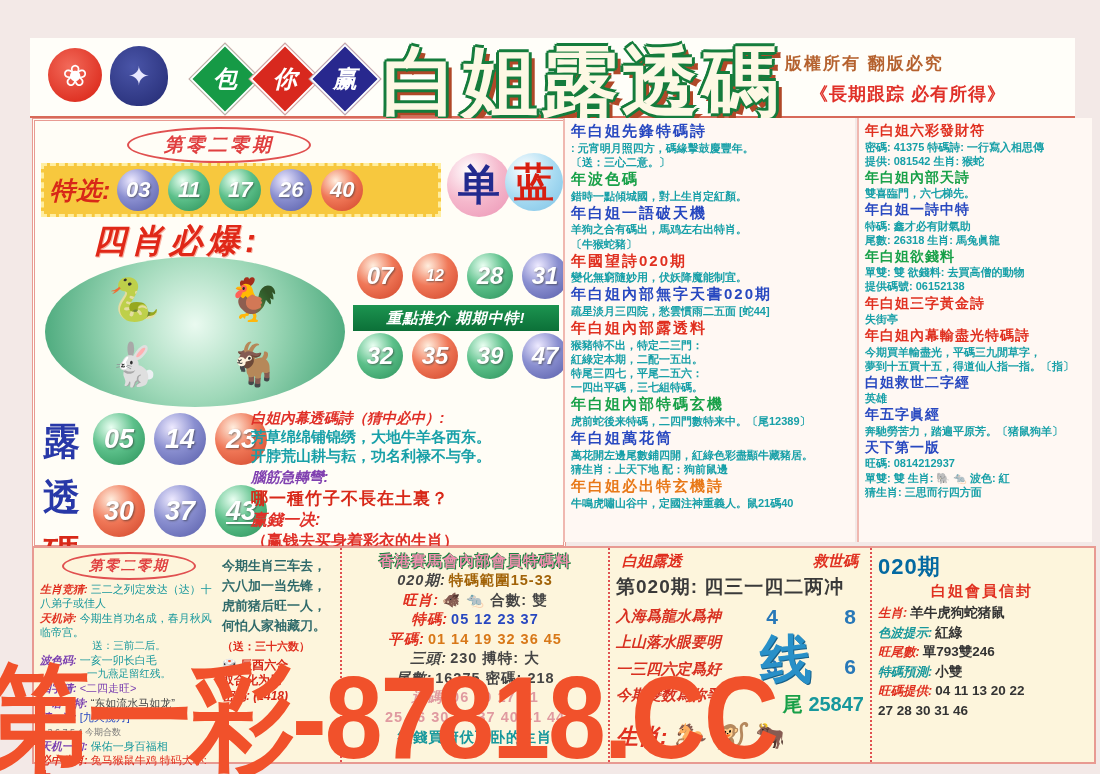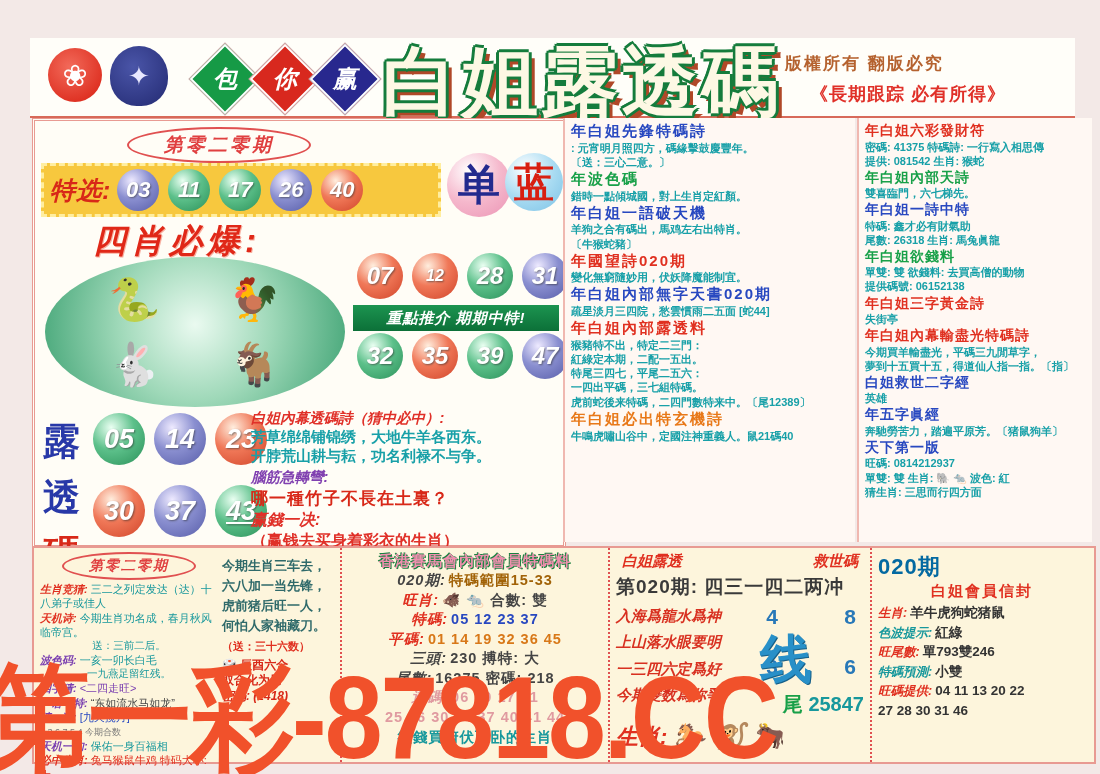--- a/index.html
+++ b/index.html
@@ -209,21 +209,27 @@
       <div class="sec-line">疏星淡月三四院，愁雲慣雨二五面 [蛇44]</div>
     </div>
     <div class="sec">
       <div class="sec-title h-red">年白姐內部露透料</div>
       <div class="sec-line">猴豬特不出，特定二三門：</div>
       <div class="sec-line">紅綠定本期，二配一五出。</div>
       <div class="sec-line">特尾三四七，平尾二五六：</div>
       <div class="sec-line">一四出平碼，三七組特碼。</div>
     </div>
     <div class="sec">
+      <div class="sec-title h-green">年白姐內部特碼玄機</div>
       <div class="sec-line">虎前蛇後来特碼，二四門數特来中。〔尾12389〕</div>
+    </div>
+    <div class="sec">
+      <div class="sec-title h-blue">年白姐萬花筒</div>
+      <div class="sec-line">萬花開左邊尾數鋪四開，紅綠色彩盡顯牛藏豬居。</div>
+      <div class="sec-line">猜生肖：上天下地 配：狗前鼠邊</div>
     </div>
     <div class="sec">
       <div class="sec-title h-orange">年白姐必出特玄機詩</div>
       <div class="sec-line">牛鳴虎嘯山谷中，定國注神重義人。鼠21碼40</div>
     </div>
   </div>
 <div class="abs right-col">
     <div class="sec">
       <div class="sec-title h-red">年白姐六彩發財符</div>
       <div class="sec-line">密碼: 41375 特碼詩: 一行寫入相思傳</div>

